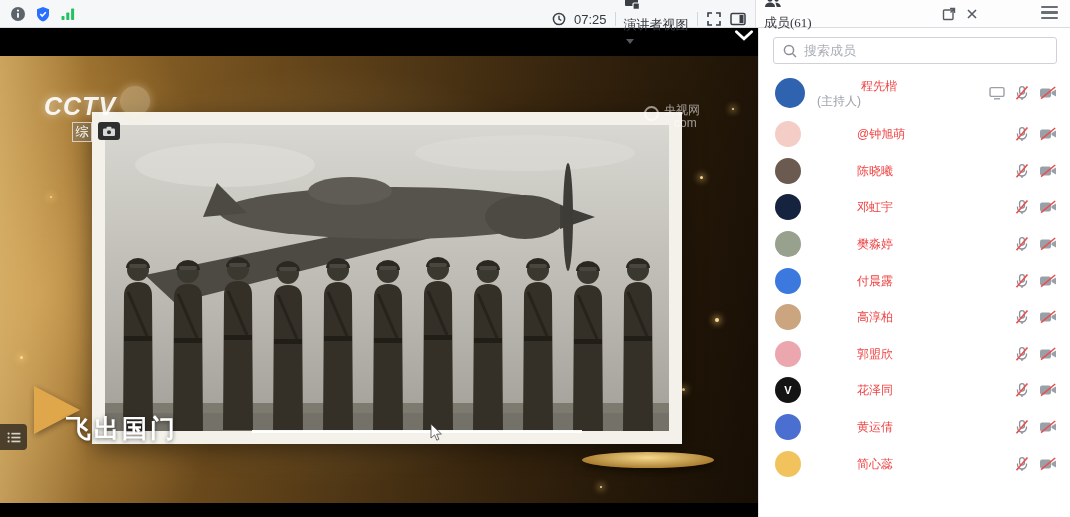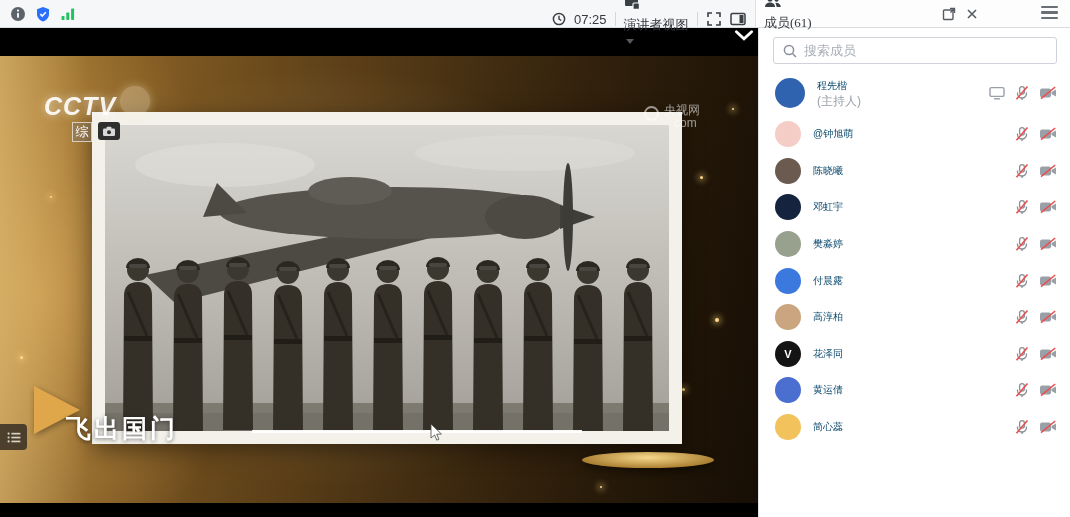--- a/index.html
+++ b/index.html
@@ -60,21 +60,21 @@
   
   .panel { position:absolute; left:758px; top:28px; width:312px; height:489px; background:#fff; border-left:1px solid #e2e4e8; overflow:hidden; }
   .search-wrap { position:relative; margin:9px 12px 6px 14px; }
   .search-input { width:284px; height:27px; border:1px solid #cfd3d9; border-radius:3px; background:#fff; font-size:13px; color:#333; padding:0 8px 0 30px; outline:none; font-family:inherit; }
   .search-input::placeholder { color:#a8adb5; }
   .search-ic { position:absolute; left:9px; top:6px; }
   .member-row { display:flex; align-items:center; height:36.6px; padding:0 13px 0 16px; }
   .member-row.host { height:46px; }
   .avatar { width:26px; height:26px; border-radius:50%; margin-right:12px; flex:none; color:#fff; font-size:11px; font-weight:bold; display:flex; align-items:center; justify-content:center; background:#888; }
   .member-row.host .avatar { width:30px; height:30px; }
-  .mname { font-size:10px; color:#0c4a6e; line-height:16px; }
+  .mname { font-size:12px; color:#ef4444; line-height:16px;margin-left:44px; }
   .mrole { font-size:12px; color:#9aa0a8; line-height:14px; }
   .row-icons { margin-left:auto; display:flex; align-items:center; gap:9px; }
 </style>
 </head>
 <body>
 
 <svg width="0" height="0" style="position:absolute">
   <defs>
     <symbol id="ic-mic" viewBox="0 0 16 16">
       <rect x="5.6" y="1.6" width="4.8" height="7.6" rx="2.4" fill="none" stroke="#8a9099" stroke-width="1.3"></rect>
@@ -414,20 +414,32 @@
         <span class="row-icons">
           <svg width="16" height="16">
               <use href="#ic-mic"></use>
             </svg>
           <svg width="18" height="14">
               <use href="#ic-cam"></use>
             </svg>
         </span>
       </div>
 
+      <div class="member-row">
+        <span class="avatar" style="background: rgb(235, 166, 174);"></span>
+        <span class="mname">郭盟欣</span>
+        <span class="row-icons">
+          <svg width="16" height="16">
+              <use href="#ic-mic"></use>
+            </svg>
+          <svg width="18" height="14">
+              <use href="#ic-cam"></use>
+            </svg>
+        </span>
+      </div>
 
       <div class="member-row">
         <span class="avatar" style="background: rgb(20, 20, 20);">V</span>
         <span class="mname">花泽同</span>
         <span class="row-icons">
           <svg width="16" height="16">
               <use href="#ic-mic"></use>
             </svg>
           <svg width="18" height="14">
               <use href="#ic-cam"></use>

